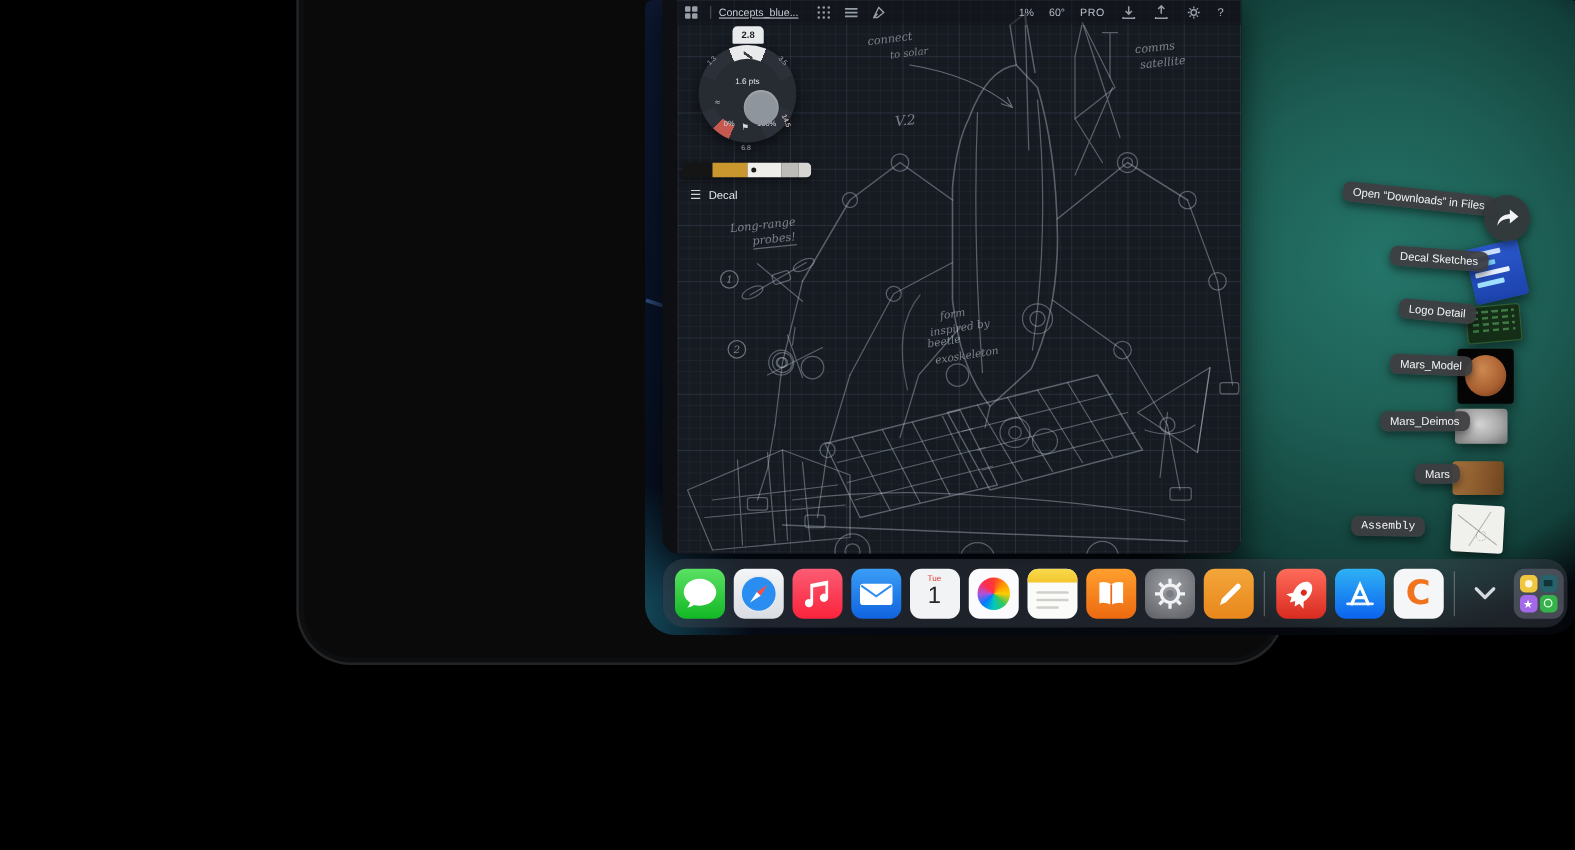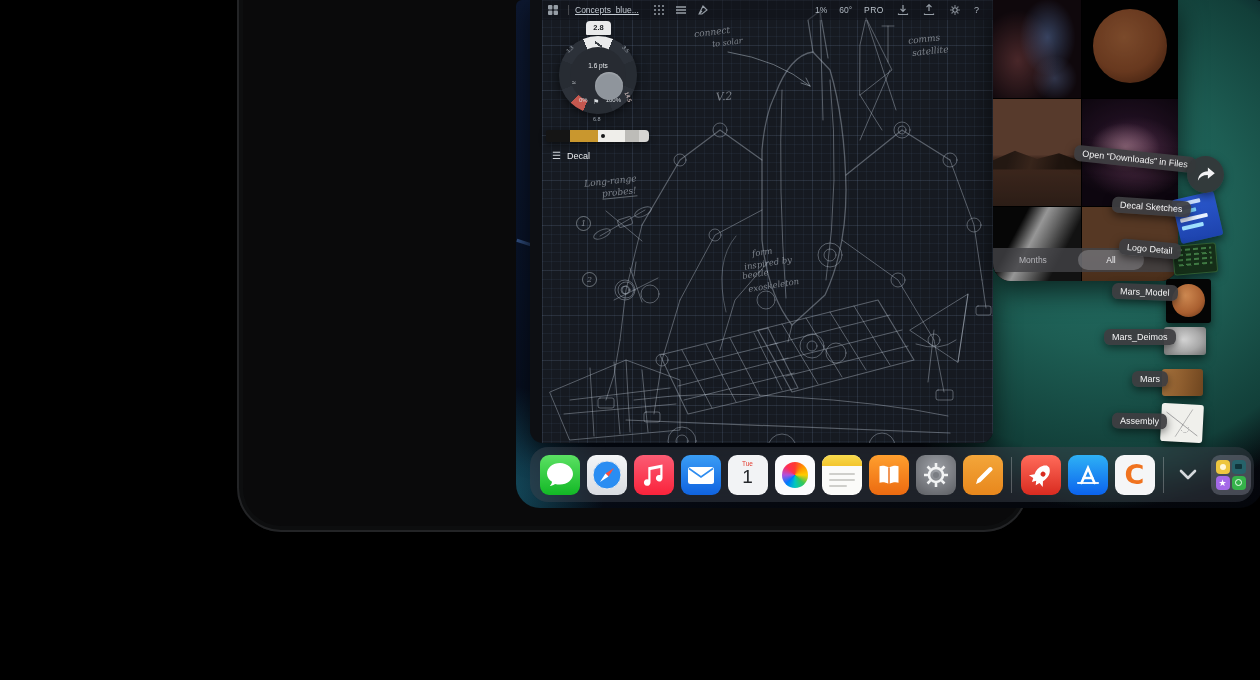--- a/index.html
+++ b/index.html
@@ -329,47 +329,20 @@
           <div style="width:10px;background:#d6d5d2"></div>
         </div>
         <div class="cb-dot"></div>
 
         <div class="abs layers">
           <span class="ham">☰</span>
           <span>Decal</span>
         </div>
       </div>
 
-      <div class="abs photos">
-        <div class="ph-grid">
-          <div class="ph ph-nebula1">
-              <div class="ph-dim"></div>
-            </div>
-          <div class="ph ph-marsblack">
-              <div class="mars-sphere"></div>
-              <div class="ph-dim"></div>
-            </div>
-          <div class="ph ph-marsland">
-              <div class="ph-dim"></div>
-            </div>
-          <div class="ph ph-orion">
-              <div class="ph-dim"></div>
-            </div>
-          <div class="ph ph-probe">
-              <div class="ph-dim"></div>
-            </div>
-          <div class="ph ph-rover">
-              <div class="ph-dim"></div>
-            </div>
-        </div>
-        <div class="ph-toolbar">
-          <span class="ph-months">Months</span>
-          <span class="ph-pill">All</span>
-        </div>
-      </div>
 
       <div class="pill" style="left:558px;top:151px;transform:rotate(6deg);">Open “Downloads” in Files</div>
       <div class="abs share-btn">
         <svg width="20" height="18" viewBox="0 0 32 28">
           <path d="M19 8 L19 2 L30 11 L19 20 L19 14 C11 14 6 17 3 23 C4 13 10 9 19 8 Z" fill="#f2f3f4"></path>
         </svg>
       </div>
 
       <div class="pill" style="left:596px;top:199px;transform:rotate(4deg);">Decal Sketches</div>
       <div class="thumb t-decal">
@@ -391,21 +364,21 @@
       <div class="thumb t-mars">
           <b></b>
         </div>
 
       <div class="pill" style="left:588px;top:329px;">Mars_Deimos</div>
       <div class="thumb t-deimos"></div>
 
       <div class="pill" style="left:616px;top:371px;">Mars</div>
       <div class="thumb t-marsmap"></div>
 
-      <div class="pill" style="left:596px;top:413px;transform:rotate(1deg);">Assembly</div>
+      <div class="pill" style="left:565px;top:413px;transform:rotate(1deg);font-family:Liberation Mono, monospace;">Assembly</div>
       <div class="thumb t-assembly"></div>
 
       <div class="abs dock">
         <div class="dk dk-messages">
           <svg viewBox="0 0 40 40">
               <path d="M20 8c-7.2 0-13 4.7-13 10.5 0 3.4 2 6.4 5 8.3-.2 1.6-1 3.1-2.2 4.2 2-.3 3.8-1.1 5.2-2.1 1.6.4 3.3.6 5 .6 7.2 0 13-4.7 13-10.5S27.2 8 20 8z" fill="#fff"></path>
             </svg>
         </div>
         <div class="dk dk-safari">
           <svg viewBox="0 0 40 40">

